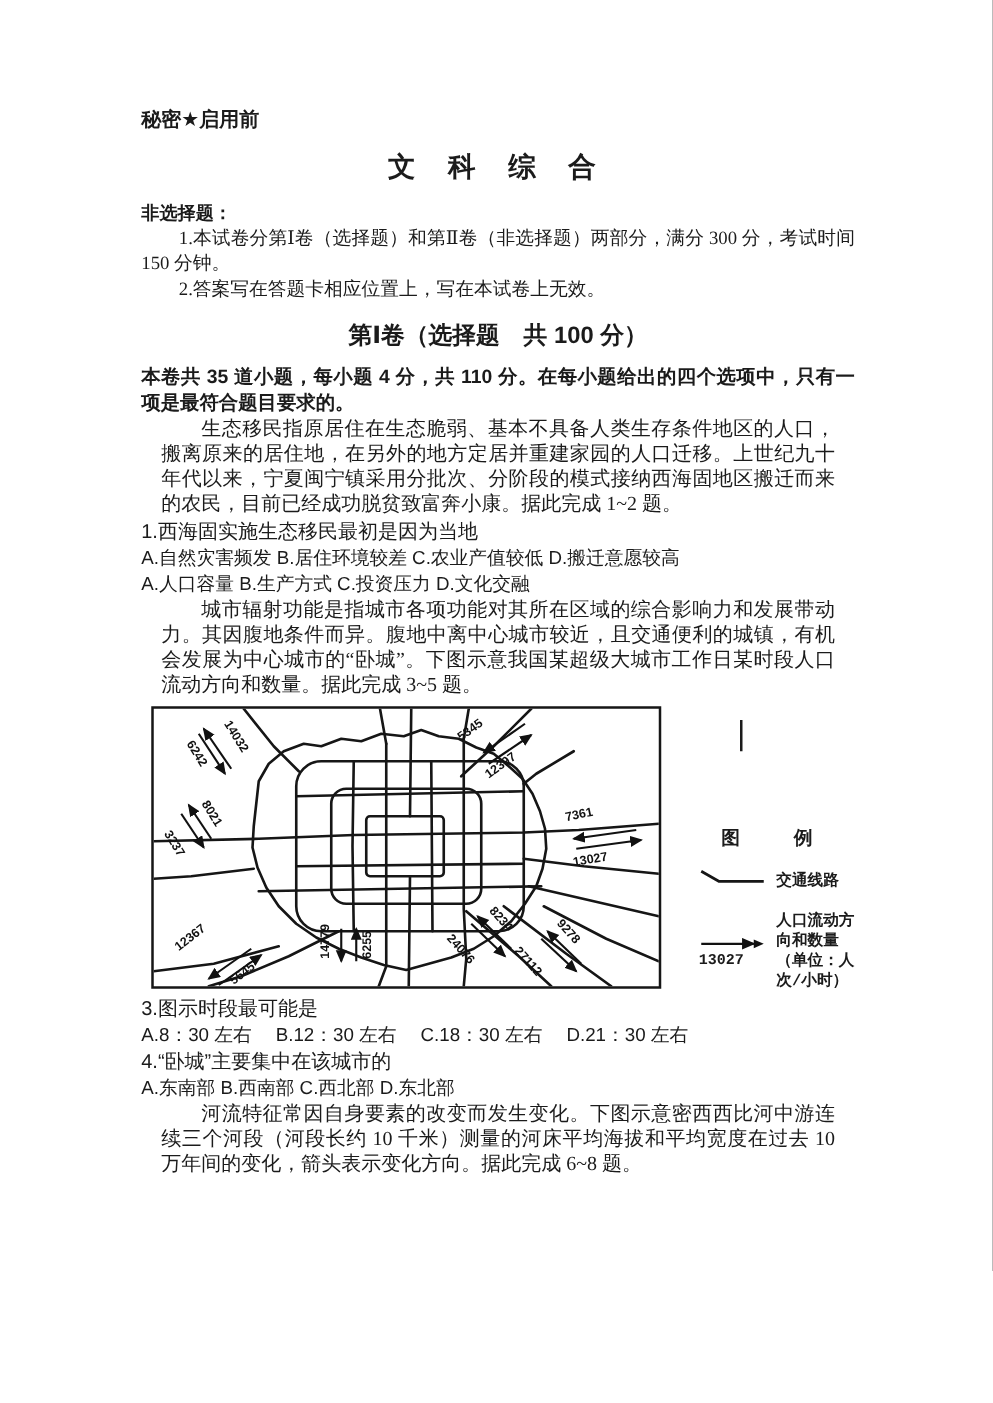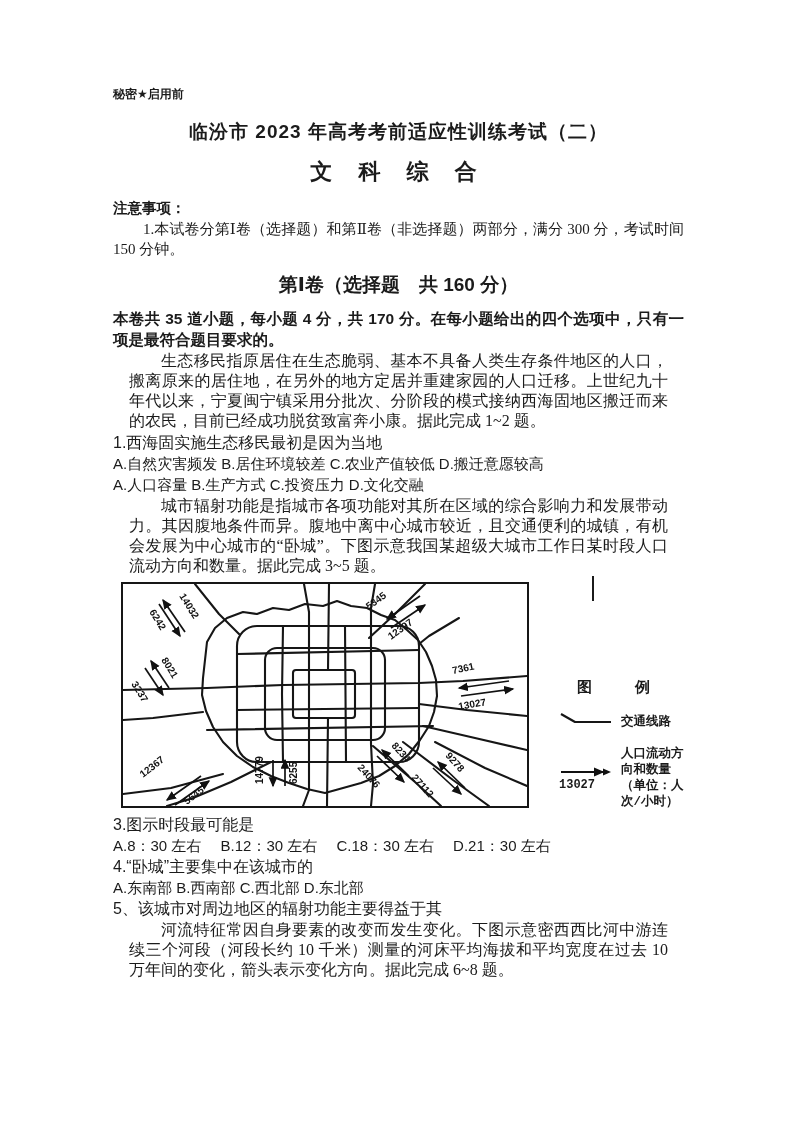--- a/index.html
+++ b/index.html
@@ -8,21 +8,21 @@
     width:794px;height:1122px;
     margin:0 auto;
     background:#ffffff;
     color:#1b1b1b;
     font-family:"Liberation Serif","DejaVu Serif",serif;
     overflow:hidden;
     box-sizing:border-box;
     padding:86px 110px 30px 113px;
   }
   .sans{font-family:"Liberation Sans","DejaVu Sans",sans-serif;}
-  .secrecy{font-size:12px;font-weight:bold;}
+  .secrecy{font-size:16px;font-weight:bold;}
   .exam-title{font-size:19px;font-weight:bold;text-align:center;margin-top:16px;letter-spacing:1px;}
   .subject-title{font-size:22px;font-weight:bold;text-align:center;margin-top:12px;letter-spacing:10px;}
   .notice-head{font-size:14.5px;font-weight:bold;margin-top:12px;}
   .notice{font-size:15px;line-height:20px;text-indent:2em;margin:1px 0;text-align:justify;}
   .vol-title{font-size:19px;font-weight:bold;text-align:center;margin:13px 0 10px 0;}
   .instructions{font-size:15.5px;line-height:21px;font-weight:bold;text-align:justify;margin:0;}
   .passage{font-size:16px;line-height:20px;text-indent:2em;text-align:justify;margin:1px 16px;}
   .question{font-size:16px;line-height:21px;margin:0;}
   .options{font-size:15px;line-height:21px;margin:0;}
   
@@ -38,30 +38,30 @@
   .artifact-bar{position:absolute;left:592px;top:576px;width:2px;height:25px;background:#1b1b1b;}
   svg text{font-family:"Liberation Sans","DejaVu Sans",sans-serif;font-size:10px;font-weight:bold;fill:#111;}
 </style>
 </head>
 <body>
 
 <div class="page">
 
   <div class="secrecy sans">秘密★启用前</div>
 
-  <div class="exam-title sans">临汾市 2023 年高考考前适应性训练考试（二）</div>
 
   <div class="subject-title sans">文 科 综 合</div>
 
-  <div class="notice-head sans">注意事项：</div>
+  <div class="notice-head sans">非选择题：</div>
   <p class="notice">1.本试卷分第Ⅰ卷（选择题）和第Ⅱ卷（非选择题）两部分，满分 300 分，考试时间 150 分钟。</p>
+  <p class="notice">2.答案写在答题卡相应位置上，写在本试卷上无效。</p>
 
-  <div class="vol-title sans">第Ⅰ卷（选择题　共 160 分）</div>
+  <div class="vol-title sans">第Ⅰ卷（选择题　共 100 分）</div>
 
-  <p class="instructions sans">本卷共 35 道小题，每小题 4 分，共 170 分。在每小题给出的四个选项中，只有一项是最符合题目要求的。</p>
+  <p class="instructions sans">本卷共 35 道小题，每小题 4 分，共 110 分。在每小题给出的四个选项中，只有一项是最符合题目要求的。</p>
 
   <p class="passage">生态移民指原居住在生态脆弱、基本不具备人类生存条件地区的人口，搬离原来的居住地，在另外的地方定居并重建家园的人口迁移。上世纪九十年代以来，宁夏闽宁镇采用分批次、分阶段的模式接纳西海固地区搬迁而来的农民，目前已经成功脱贫致富奔小康。据此完成 1~2 题。</p>
 
   <p class="question sans">1.西海固实施生态移民最初是因为当地</p>
   <p class="options sans">A.自然灾害频发 B.居住环境较差 C.农业产值较低 D.搬迁意愿较高</p>
   <p class="options sans">A.人口容量 B.生产方式 C.投资压力 D.文化交融</p>
 
   <p class="passage">城市辐射功能是指城市各项功能对其所在区域的综合影响力和发展带动力。其因腹地条件而异。腹地中离中心城市较近，且交通便利的城镇，有机会发展为中心城市的“卧城”。下图示意我国某超级大城市工作日某时段人口流动方向和数量。据此完成 3~5 题。</p>
 
   <div class="figure-row">
@@ -169,19 +169,18 @@
           <div>（单位：人次/小时）</div>
         </span>
       </div>
     </div>
   </div>
 
   <p class="question sans">3.图示时段最可能是</p>
   <p class="options sans">A.8：30 左右　 B.12：30 左右　 C.18：30 左右　 D.21：30 左右</p>
   <p class="question sans">4.“卧城”主要集中在该城市的</p>
   <p class="options sans">A.东南部 B.西南部 C.西北部 D.东北部</p>
-  <p class="question sans">5、该城市对周边地区的辐射功能主要得益于其</p>
 
   <p class="passage">河流特征常因自身要素的改变而发生变化。下图示意密西西比河中游连续三个河段（河段长约 10 千米）测量的河床平均海拔和平均宽度在过去 10 万年间的变化，箭头表示变化方向。据此完成 6~8 题。</p>
 
   <div class="artifact-bar"></div>
 
 </div>
 
 </body></html>

